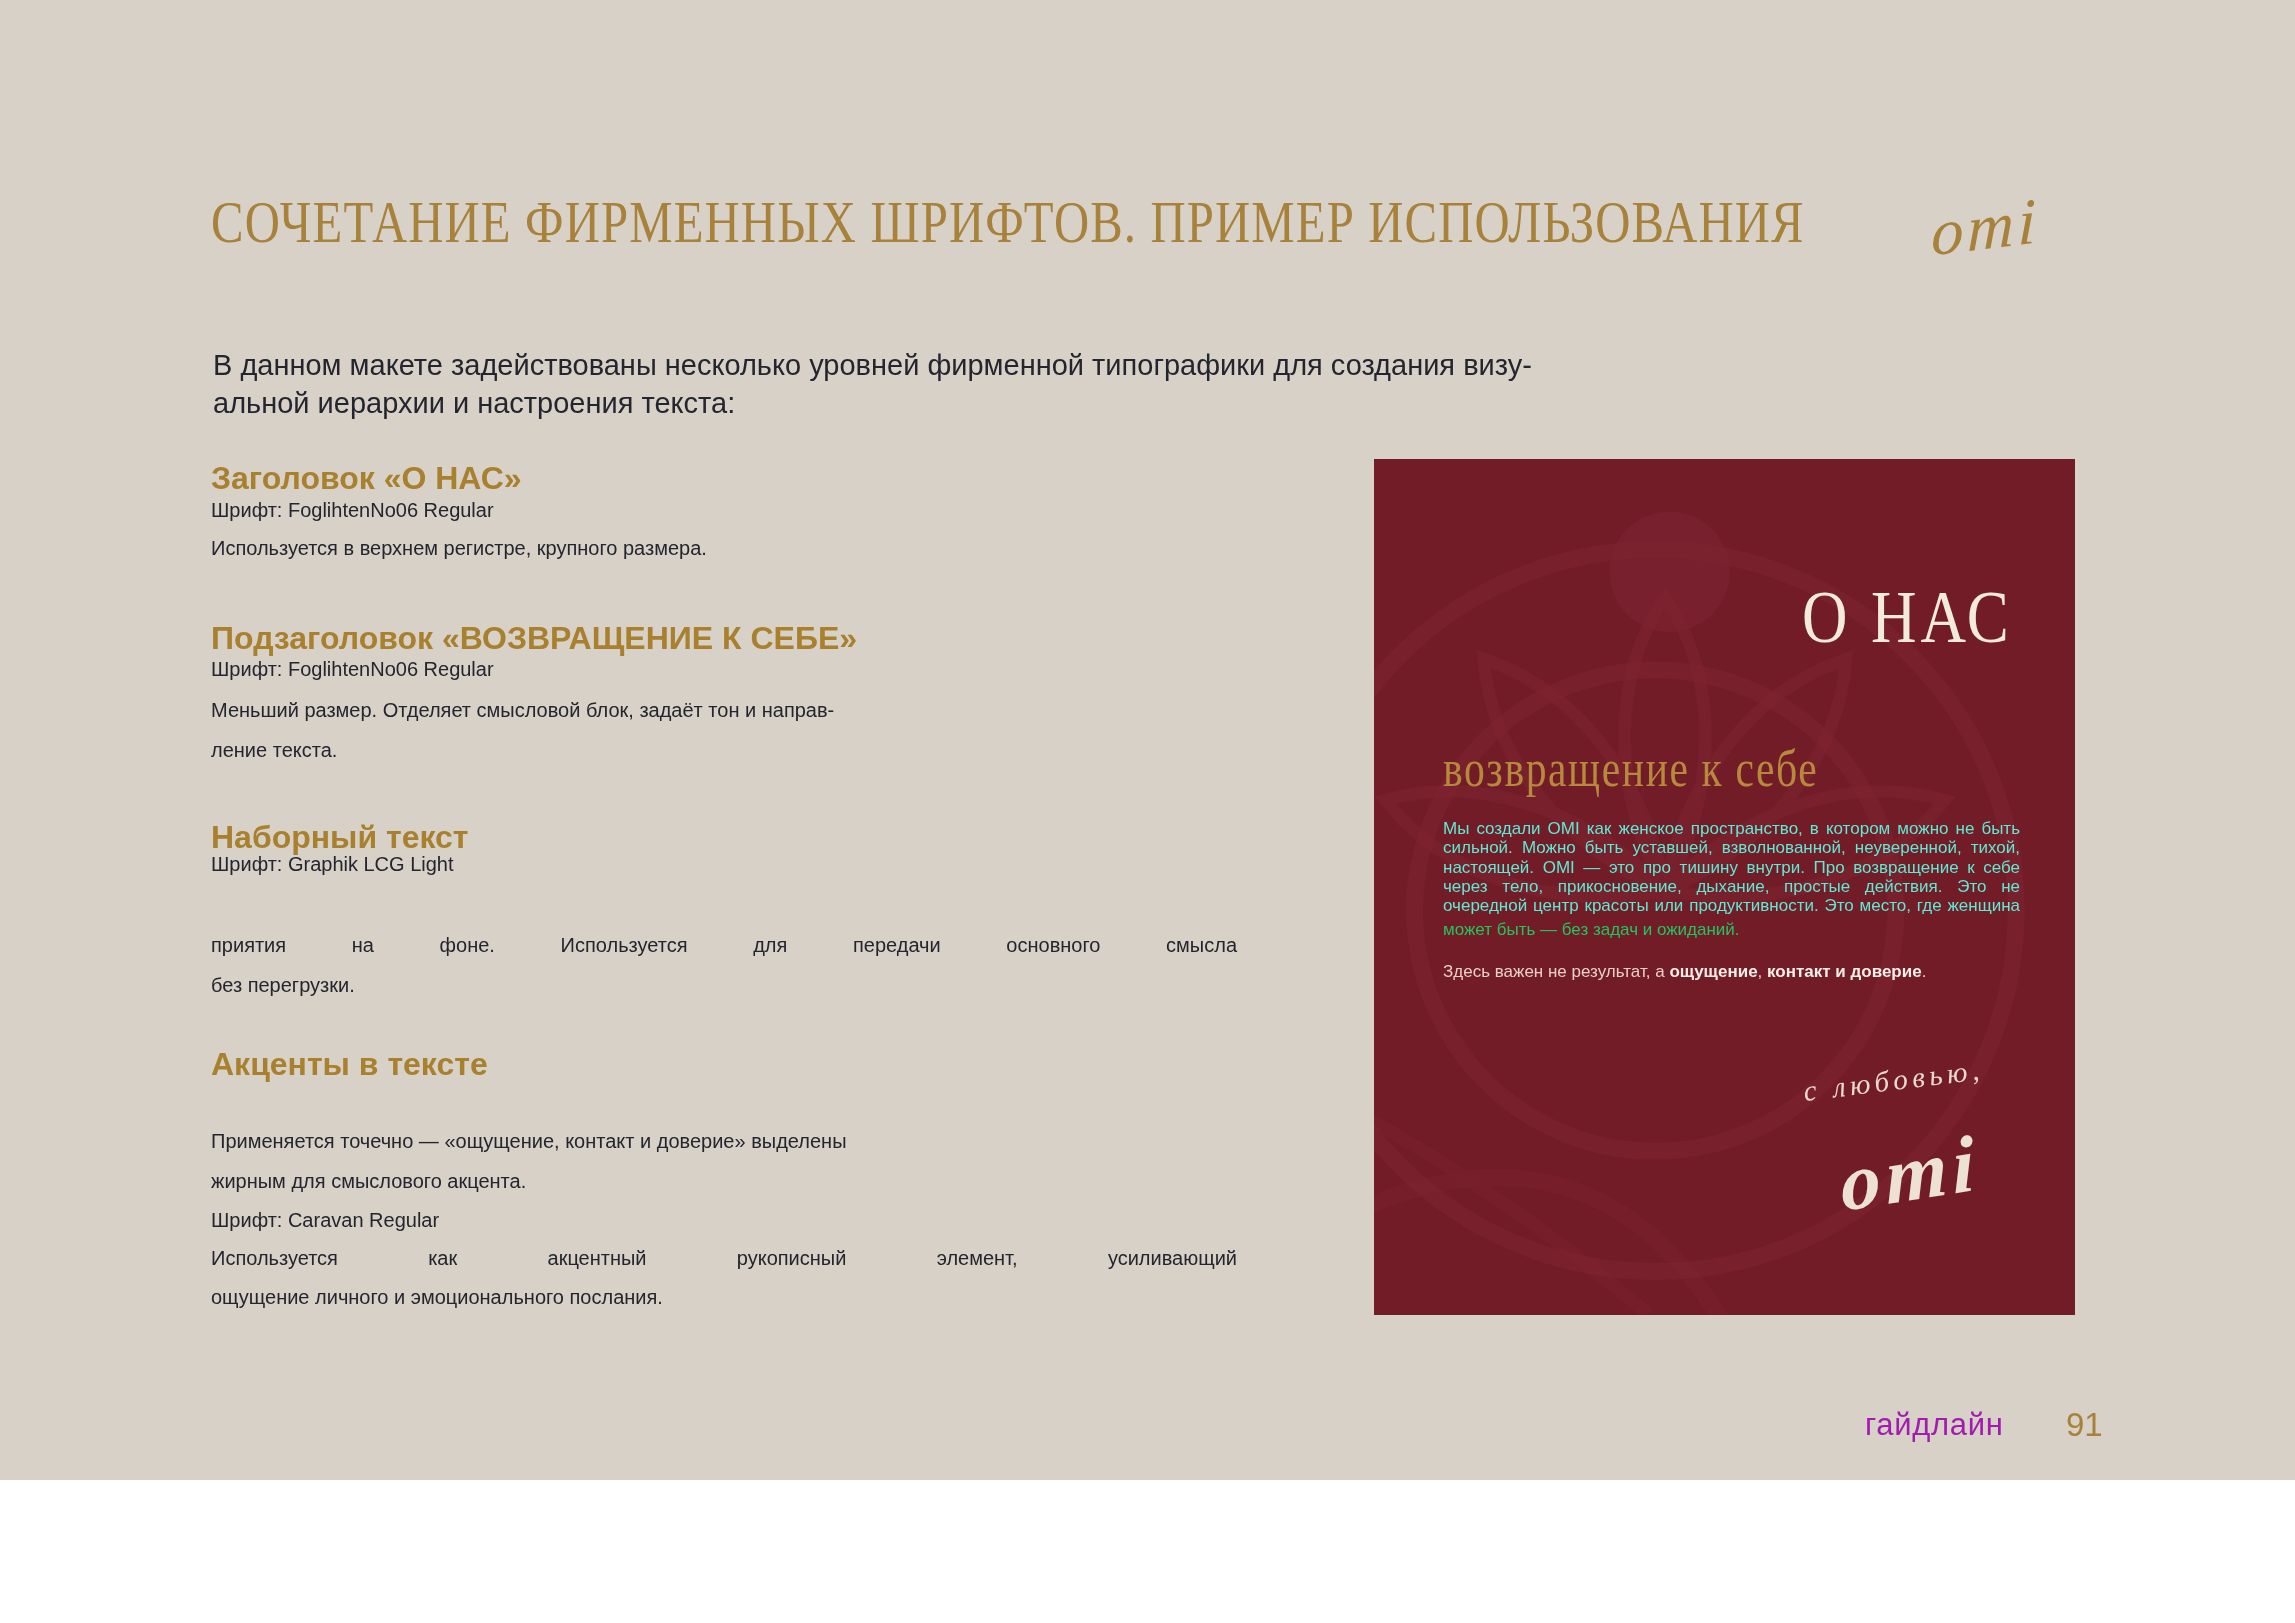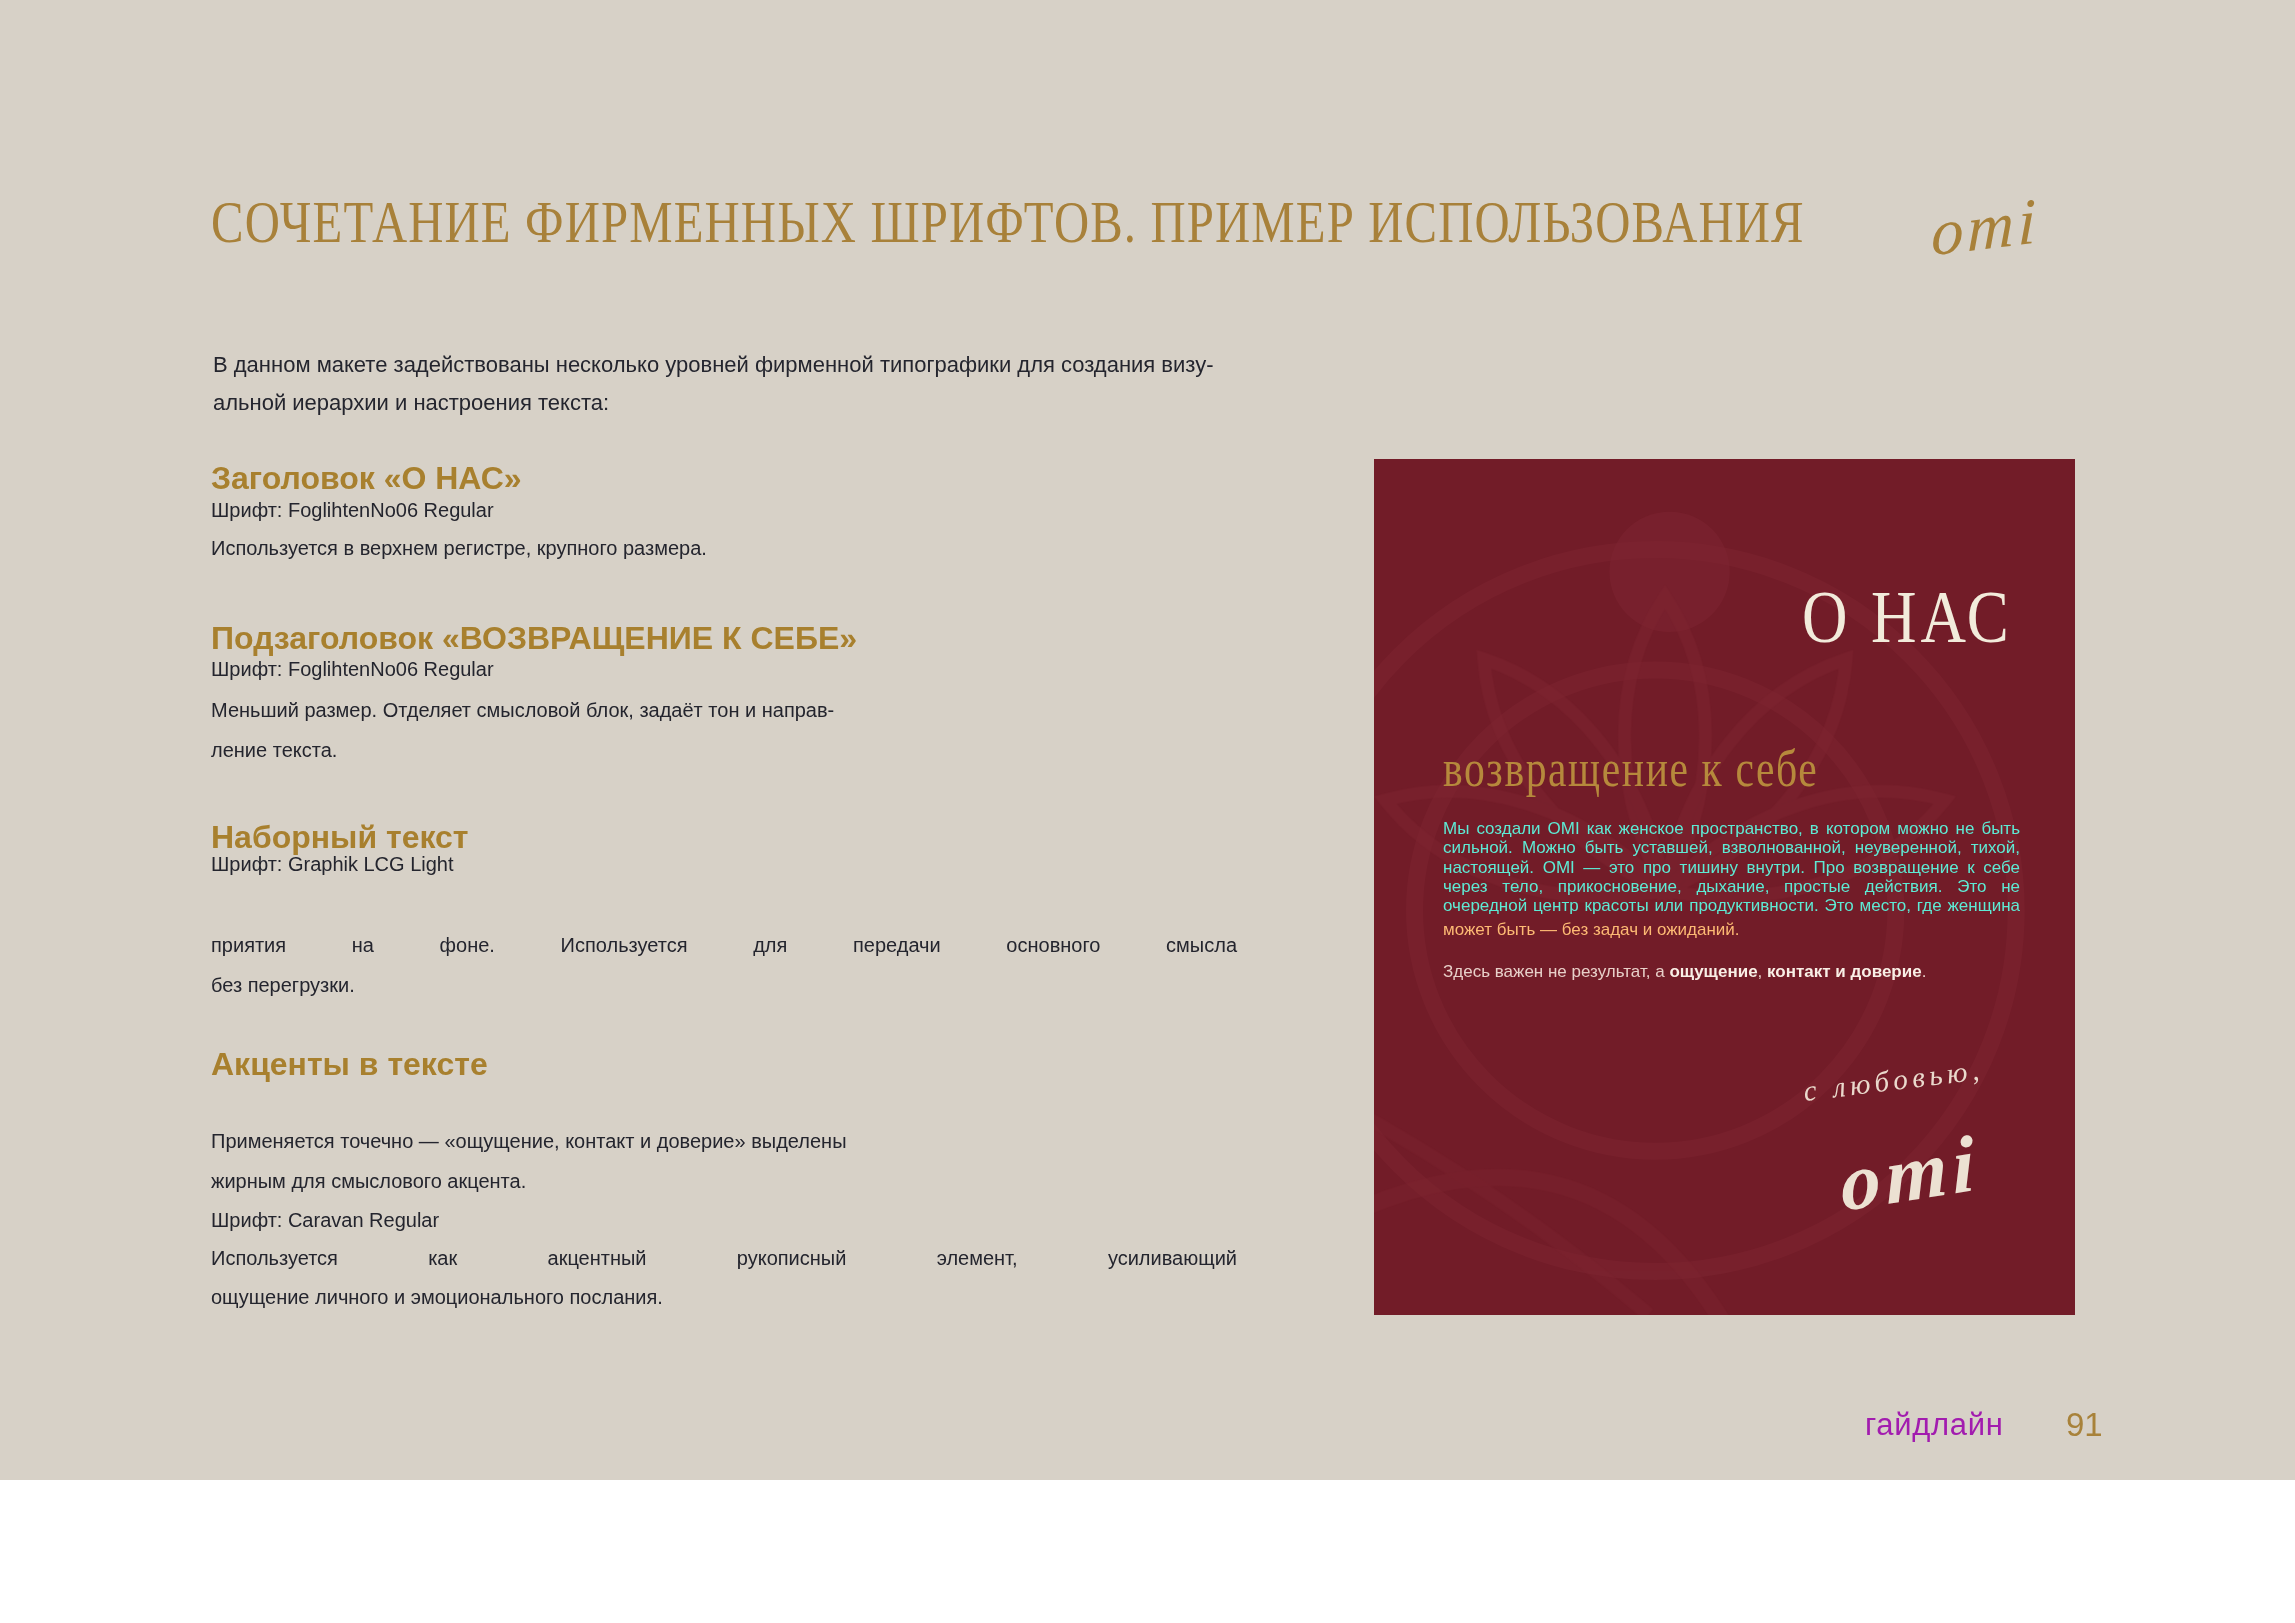--- a/index.html
+++ b/index.html
@@ -9,35 +9,35 @@
   .serif{font-family:"Liberation Serif","DejaVu Serif",serif;}
   .abs{position:absolute;}
 
   
   #title{left:211px;top:188px;font-size:56px;color:#a8813a;white-space:nowrap;
          letter-spacing:1.3px;transform:scale(0.87,1.05);transform-origin:0 0;font-weight:400;}
   #brand-logo{left:1932px;top:196px;font-size:65px;color:#a8813a;font-style:italic;
         letter-spacing:3.9px;transform:rotate(-7deg) skewX(-8deg);transform-origin:0 0;}
 
   
-  #intro{left:213px;top:346px;font-size:22px;line-height:38px;color:#24252e;white-space:pre-line;}
+  #intro{left:213px;top:346px;font-size:29px;line-height:38px;color:#24252e;white-space:pre-line;}
   .hd{position:absolute;left:211px;font-size:32px;font-weight:bold;color:#a8802e;white-space:nowrap;}
   .ln{position:absolute;left:211px;font-size:20px;color:#24252e;white-space:nowrap;}
   .jl{white-space:normal;width:1026px;text-align:justify;text-align-last:justify;}
 
   
   #card{left:1374px;top:459px;width:701px;height:856px;background:#721c28;overflow:hidden;}
   #card svg{position:absolute;left:0;top:0;}
   #card-heading{position:absolute;right:62px;top:115px;font-size:75px;color:#f2ebdb;
         letter-spacing:4.6px;white-space:nowrap;transform:scale(0.84,1);transform-origin:100% 0;}
   #card-subtitle{position:absolute;left:69px;top:280px;font-size:52px;color:#b6893c;
         letter-spacing:2px;white-space:nowrap;transform:scale(0.8,1);transform-origin:0 0;}
   #card-body{position:absolute;left:69px;top:360px;width:577px;font-size:17px;line-height:19.3px;
         color:#5eead4;white-space:pre-line;text-align:justify;text-align-last:justify;}
-  #card-body-last{position:absolute;left:69px;top:461px;font-size:17px;color:#fdba74;white-space:nowrap;}
+  #card-body-last{position:absolute;left:69px;top:461px;font-size:17px;color:#22c55e;white-space:nowrap;}
   #card-accent{position:absolute;left:69px;top:503px;font-size:17px;color:#e8d0c9;white-space:nowrap;}
   #card-accent b{color:#f9efe6;}
   #signature-note{position:absolute;left:429px;top:605px;font-size:29px;color:#ead9cc;
         font-style:italic;letter-spacing:4.6px;transform:rotate(-7deg);white-space:nowrap;}
   #signature-logo{position:absolute;left:466px;top:669px;font-size:80px;color:#ece1d2;
         font-style:italic;font-weight:bold;letter-spacing:5.2px;transform:rotate(-9deg) skewX(-6deg);white-space:nowrap;}
 
   
   #footer-label{left:1865px;top:1407px;font-size:31px;color:#a21caf;letter-spacing:0.7px;}
   #footer-page{left:2066px;top:1406px;font-size:33px;color:#a8823a;text-align:center;}

